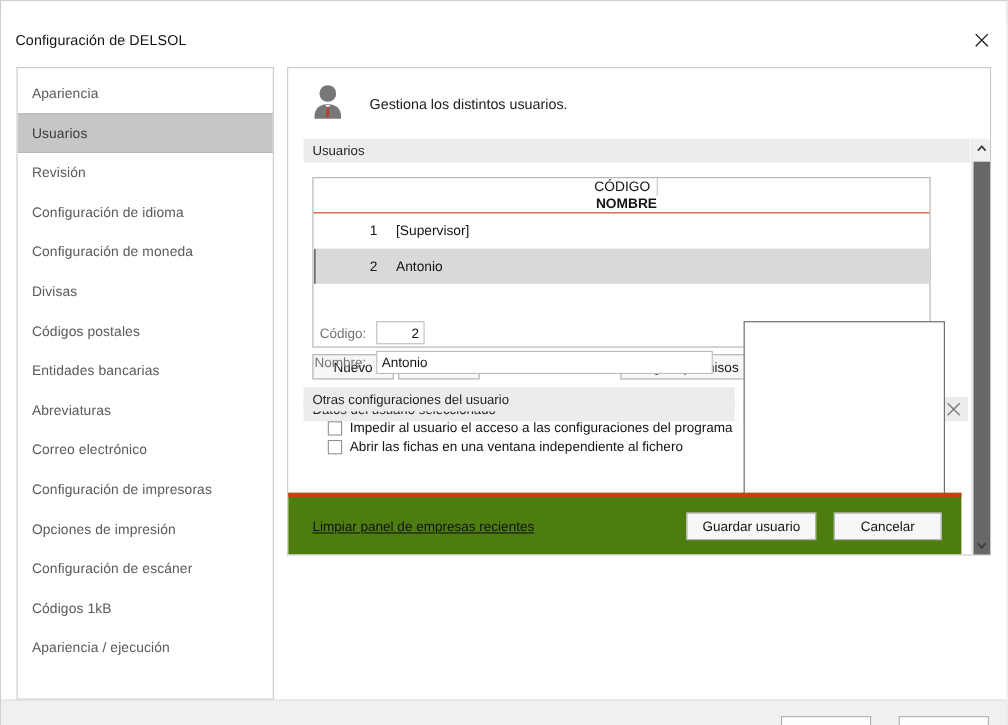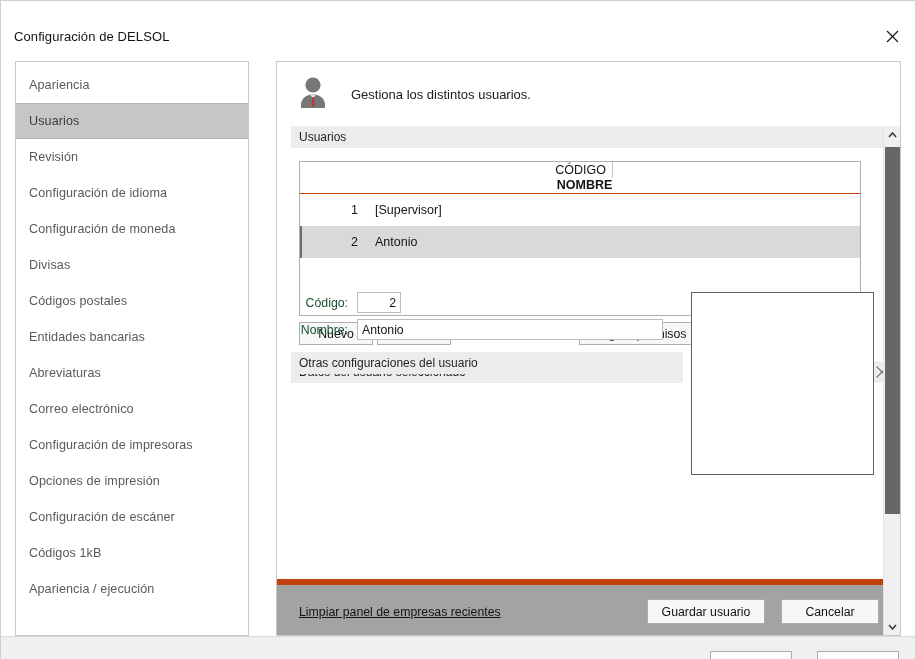--- a/index.html
+++ b/index.html
@@ -80,24 +80,24 @@
   .side-item.selected {
     background: #c6c6c6;
     color: #3d3d3d;
     border-top: 1px solid #b4b4b4;
     border-bottom: 1px solid #b4b4b4;
   }
 
   
   #mainpanel {
     flex: 1 1 auto;
-    margin-left: 27px;
+    margin-left: 12px;
     border: 1px solid #c8c8c8;
     background: #ffffff;
-    height: 575px;
+    height: 444px;
     position: relative;
     overflow: hidden;
   }
 
   
   #panel-header {
     display: flex;
     align-items: center;
     height: 64px;
     padding-left: 16px;
@@ -246,21 +246,21 @@
   }
   .frow {
     display: flex;
     align-items: center;
     margin-bottom: 6px;
   }
   .flabel {
     width: 66px;
     text-align: right;
     font-size: 12.3px;
-    color: #14532d;
+    color: #737373;
     padding-right: 9px;
   }
   .finput {
     border: 1px solid #bcbcbc;
     background: #ffffff;
     height: 21px;
     font-size: 12.3px;
     color: #141414;
     font-family: "Liberation Sans", sans-serif;
     padding: 0 4px;
@@ -303,24 +303,24 @@
     position: absolute;
     left: 414px; top: 166px;
     width: 183px; height: 183px;
     border: 1px solid #606060;
     background: #ffffff;
   }
 
   
   #panel-footer {
     position: absolute;
-    left: 0; right: 3px; bottom: 0;
+    left: 0; right: 26px; bottom: 0;
     height: 56px;
-    border-top: 6px solid #c2410c;
-    background: #a3a3a3;
+    border-top: 4px solid #c2410c;
+    background: #4d7c0f;
   }
   #link-limpiar {
     position: absolute;
     left: 22px; top: 20px;
     font-size: 12.3px;
     color: #141414;
     text-decoration: underline;
     cursor: default;
   }
   #btn-guardar {
@@ -499,20 +499,30 @@
             <input class="finput" id="inp-codigo" type="text" value="2" style="">
           </div>
           <div class="frow">
             <div class="flabel">Nombre:</div>
             <input class="finput" id="inp-nombre" type="text" value="Antonio" style="">
           </div>
         </div>
 
         <div class="band" id="band-otras">Otras configuraciones del usuario</div>
 
+        <div id="checks">
+          <div class="crow">
+            <div class="cbox"></div>
+            <div class="clabel">Impedir al usuario el acceso a las configuraciones del programa</div>
+          </div>
+          <div class="crow">
+            <div class="cbox"></div>
+            <div class="clabel">Abrir las fichas en una ventana independiente al fichero</div>
+          </div>
+        </div>
 
         <div id="imgbox"></div>
 
       </div>
 
       <div id="panel-footer">
         <div id="link-limpiar">Limpiar panel de empresas recientes</div>
         <div class="btn" id="btn-guardar">Guardar usuario</div>
         <div class="btn" id="btn-cancelar-user">Cancelar</div>
       </div>

